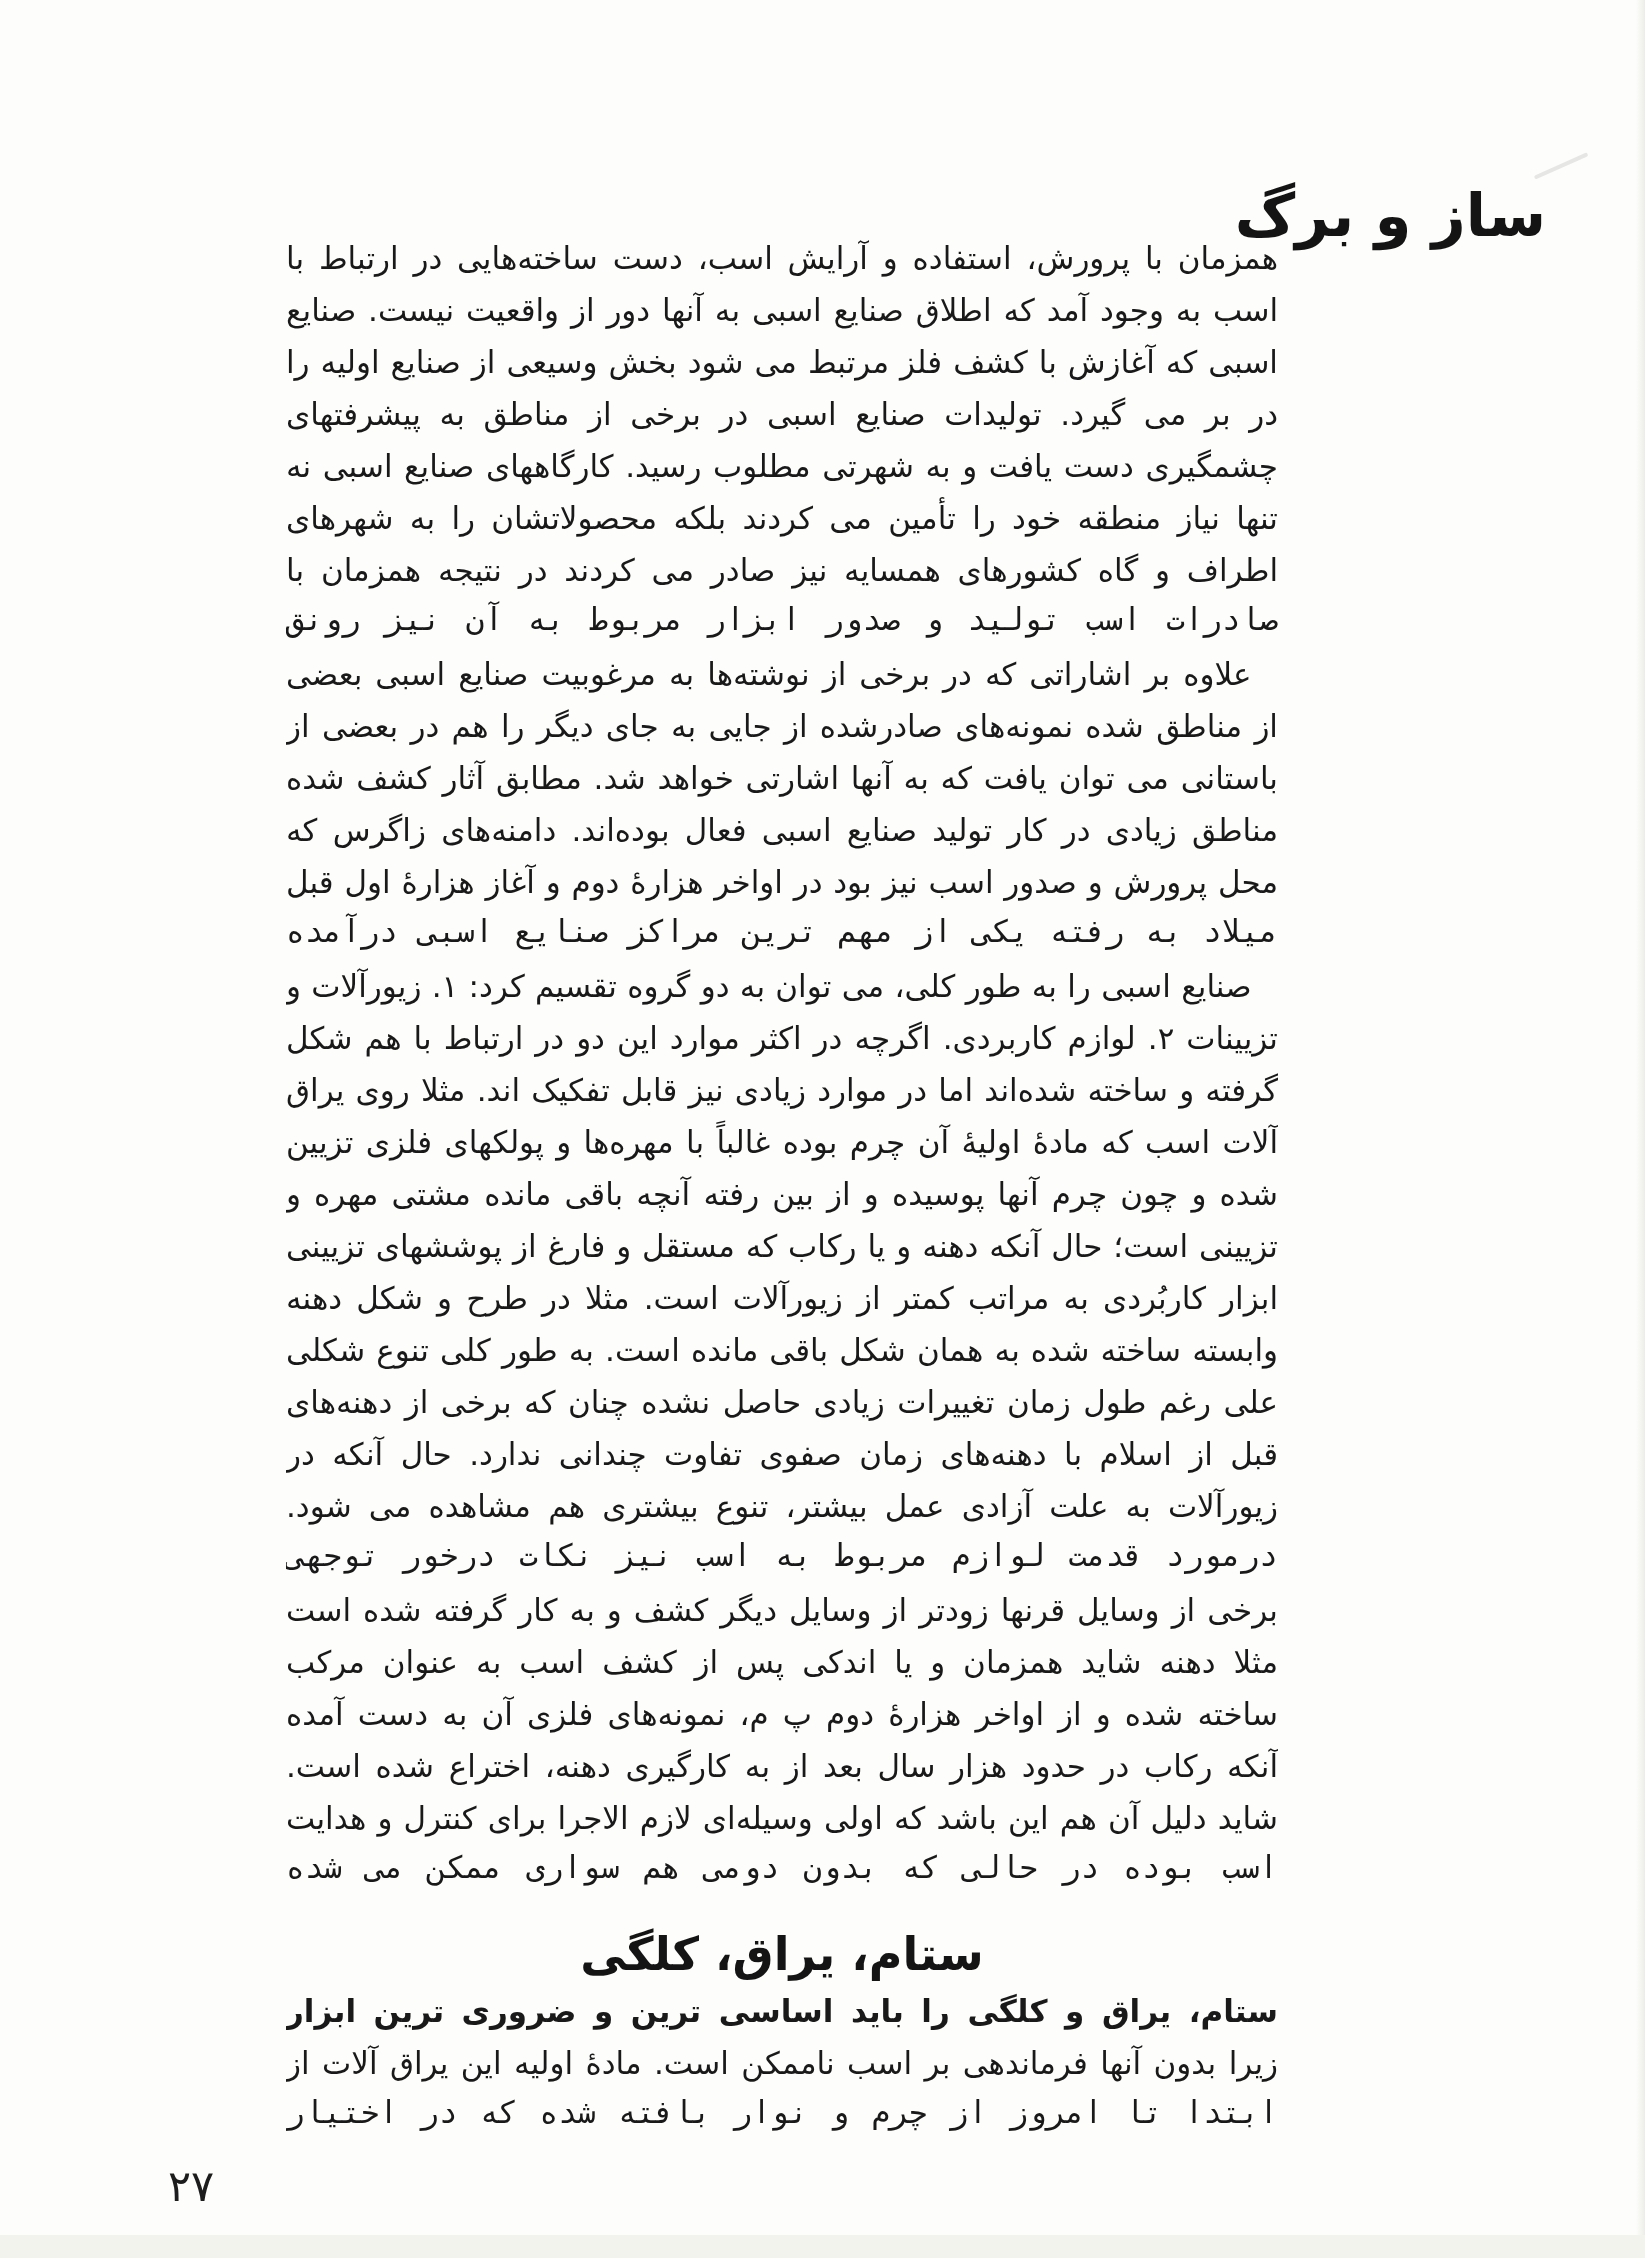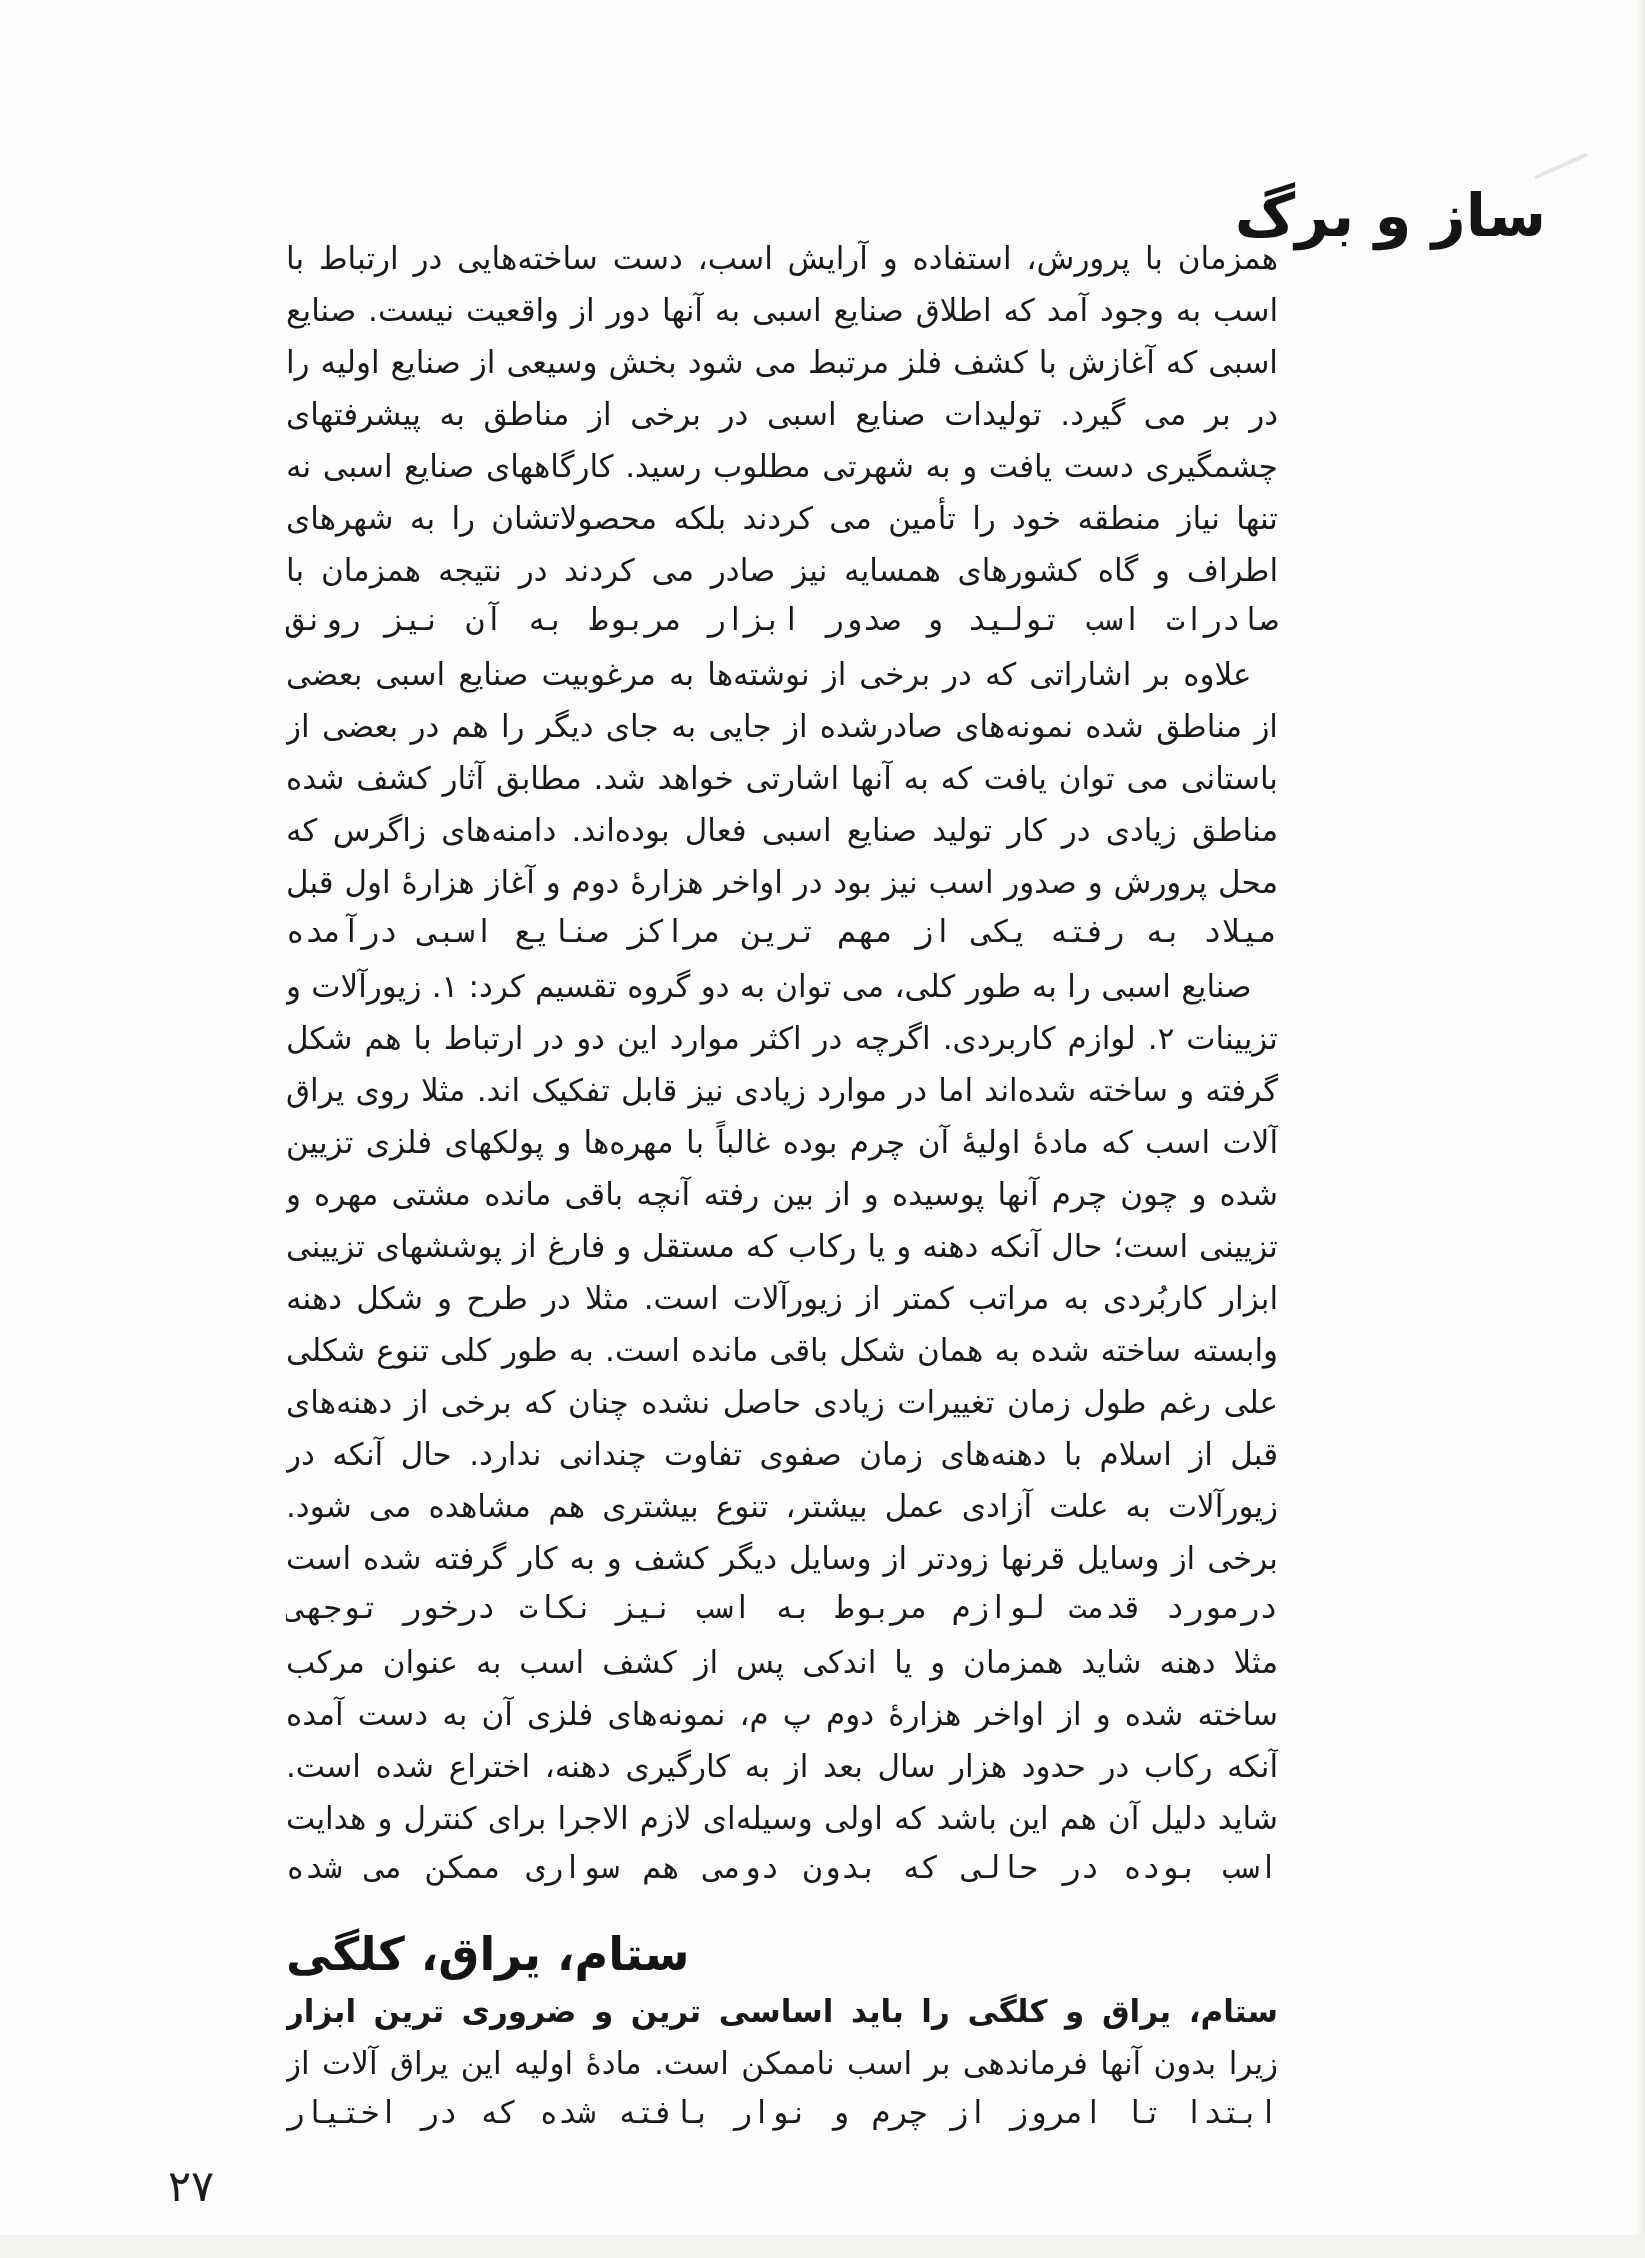--- a/index.html
+++ b/index.html
@@ -49,21 +49,21 @@
   }
   .line.indent {
     padding-right: 26.5px;
   }
   .section-heading {
     margin: 26.5px 0 0 0;
     height: 62px;
     line-height: 62px;
     font-size: 46px;
     font-weight: bold;
-    text-align: left;
+    text-align: center;
     color: #141414;
   }
   .after-heading {
     font-weight: bold;
   }
   .page-number {
     position: absolute;
     top: 2161px;
     left: 168px;
     font-size: 43px;
@@ -131,23 +131,23 @@
     <div class="line">تزیینات ۲. لوازم کاربردی. اگرچه در اکثر موارد این دو در ارتباط با هم شکل</div>
     <div class="line">گرفته و ساخته شده‌اند اما در موارد زیادی نیز قابل تفکیک اند. مثلا روی یراق</div>
     <div class="line">آلات اسب که مادهٔ اولیهٔ آن چرم بوده غالباً با مهره‌ها و پولکهای فلزی تزیین</div>
     <div class="line">شده و چون چرم آنها پوسیده و از بین رفته آنچه باقی مانده مشتی مهره و پولک</div>
     <div class="line">تزیینی است؛ حال آنکه دهنه و یا رکاب که مستقل و فارغ از پوششهای تزیینی</div>
     <div class="line">ابزار کاربُردی به مراتب کمتر از زیورآلات است. مثلا در طرح و شکل دهنه</div>
     <div class="line">وابسته ساخته شده به همان شکل باقی مانده است. به طور کلی تنوع شکلی</div>
     <div class="line">علی رغم طول زمان تغییرات زیادی حاصل نشده چنان که برخی از دهنه‌های</div>
     <div class="line">قبل از اسلام با دهنه‌های زمان صفوی تفاوت چندانی ندارد. حال آنکه در</div>
     <div class="line">زیورآلات به علت آزادی عمل بیشتر، تنوع بیشتری هم مشاهده می شود.</div>
+    <div class="line short">درمورد قدمت لوازم مربوط به اسب نیز نکات درخور توجهی وجود دارد؛</div>
+
     <div class="line">برخی از وسایل قرنها زودتر از وسایل دیگر کشف و به کار گرفته شده است</div>
-
-    <div class="line short">درمورد قدمت لوازم مربوط به اسب نیز نکات درخور توجهی وجود دارد؛</div>
     <div class="line">مثلا دهنه شاید همزمان و یا اندکی پس از کشف اسب به عنوان مرکب سواری،</div>
     <div class="line">ساخته شده و از اواخر هزارهٔ دوم پ م، نمونه‌های فلزی آن به دست آمده حال</div>
     <div class="line">آنکه رکاب در حدود هزار سال بعد از به کارگیری دهنه، اختراع شده است.</div>
     <div class="line">شاید دلیل آن هم این باشد که اولی وسیله‌ای لازم الاجرا برای کنترل و هدایت</div>
     <div class="line short">اسب بوده در حالی که بدون دومی هم سواری ممکن می شده است.</div>
 
     <h2 class="section-heading">ستام، یراق، کلگی</h2>
 
     <div class="line after-heading">ستام، یراق و کلگی را باید اساسی ترین و ضروری ترین ابزار اسب دانست</div>
     <div class="line">زیرا بدون آنها فرماندهی بر اسب ناممکن است. مادهٔ اولیه این یراق آلات از</div>

